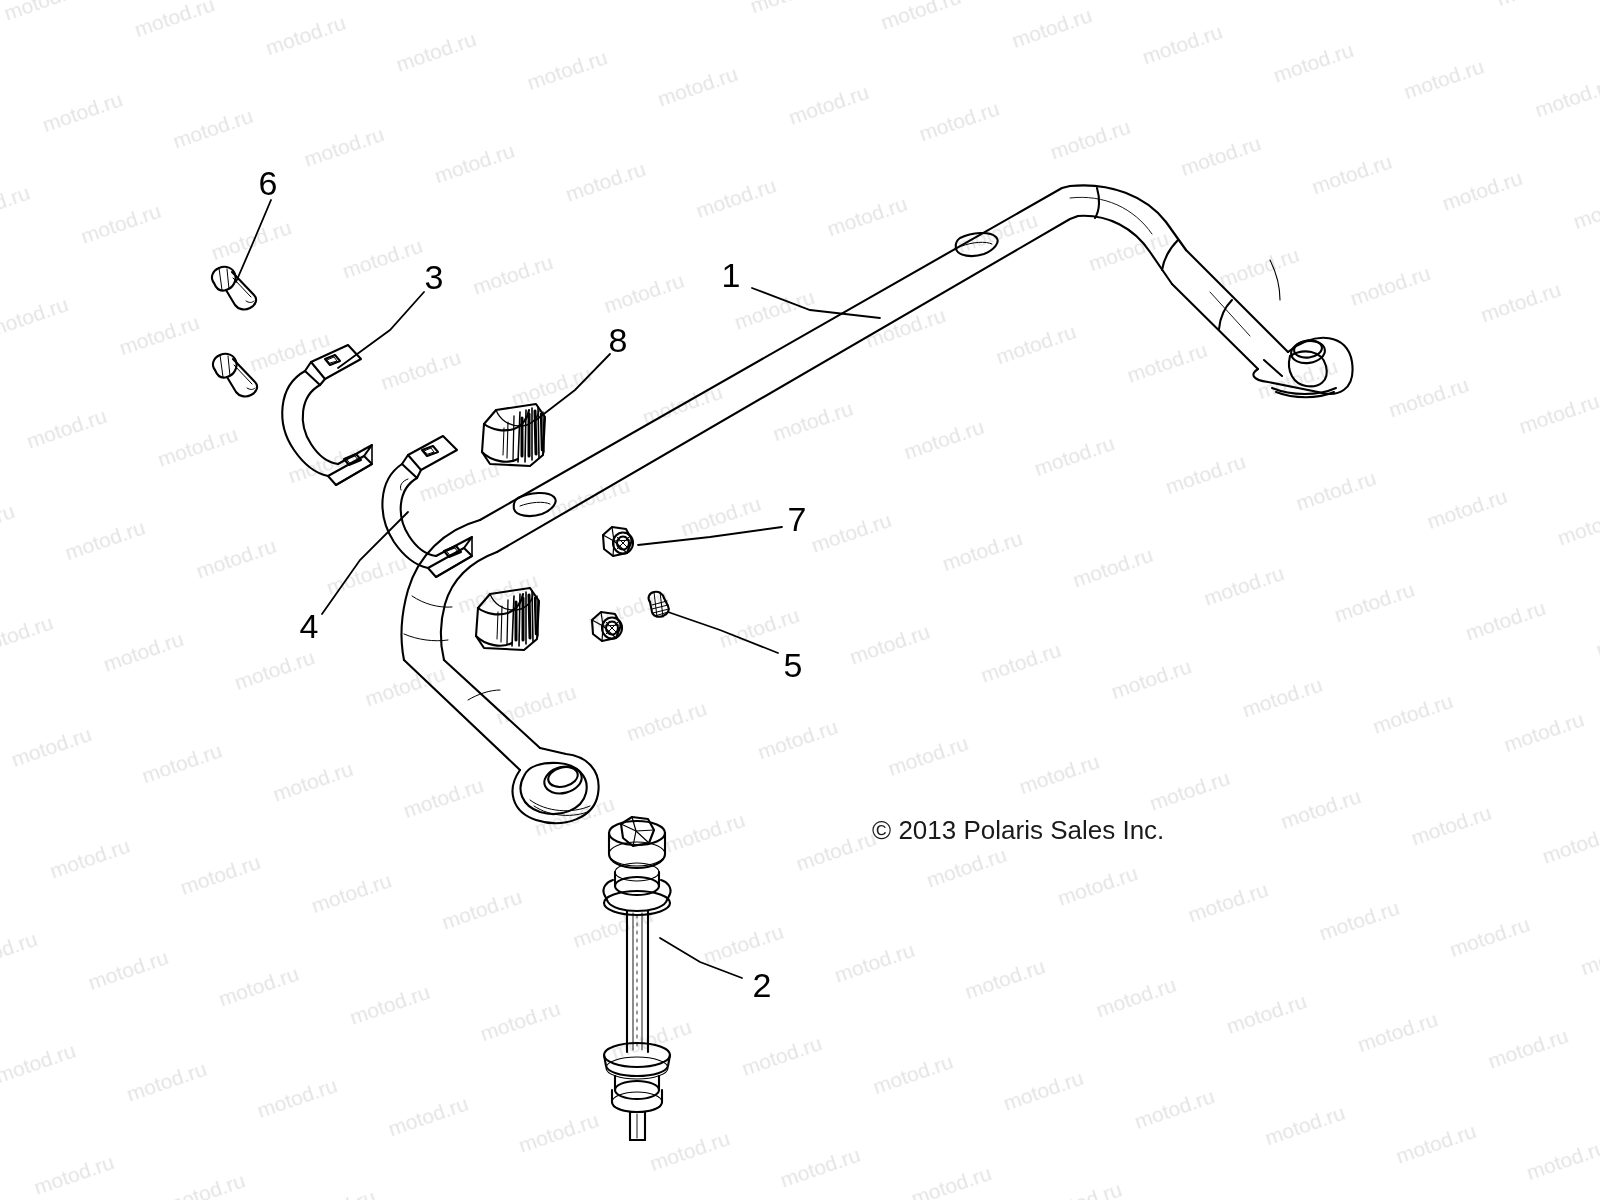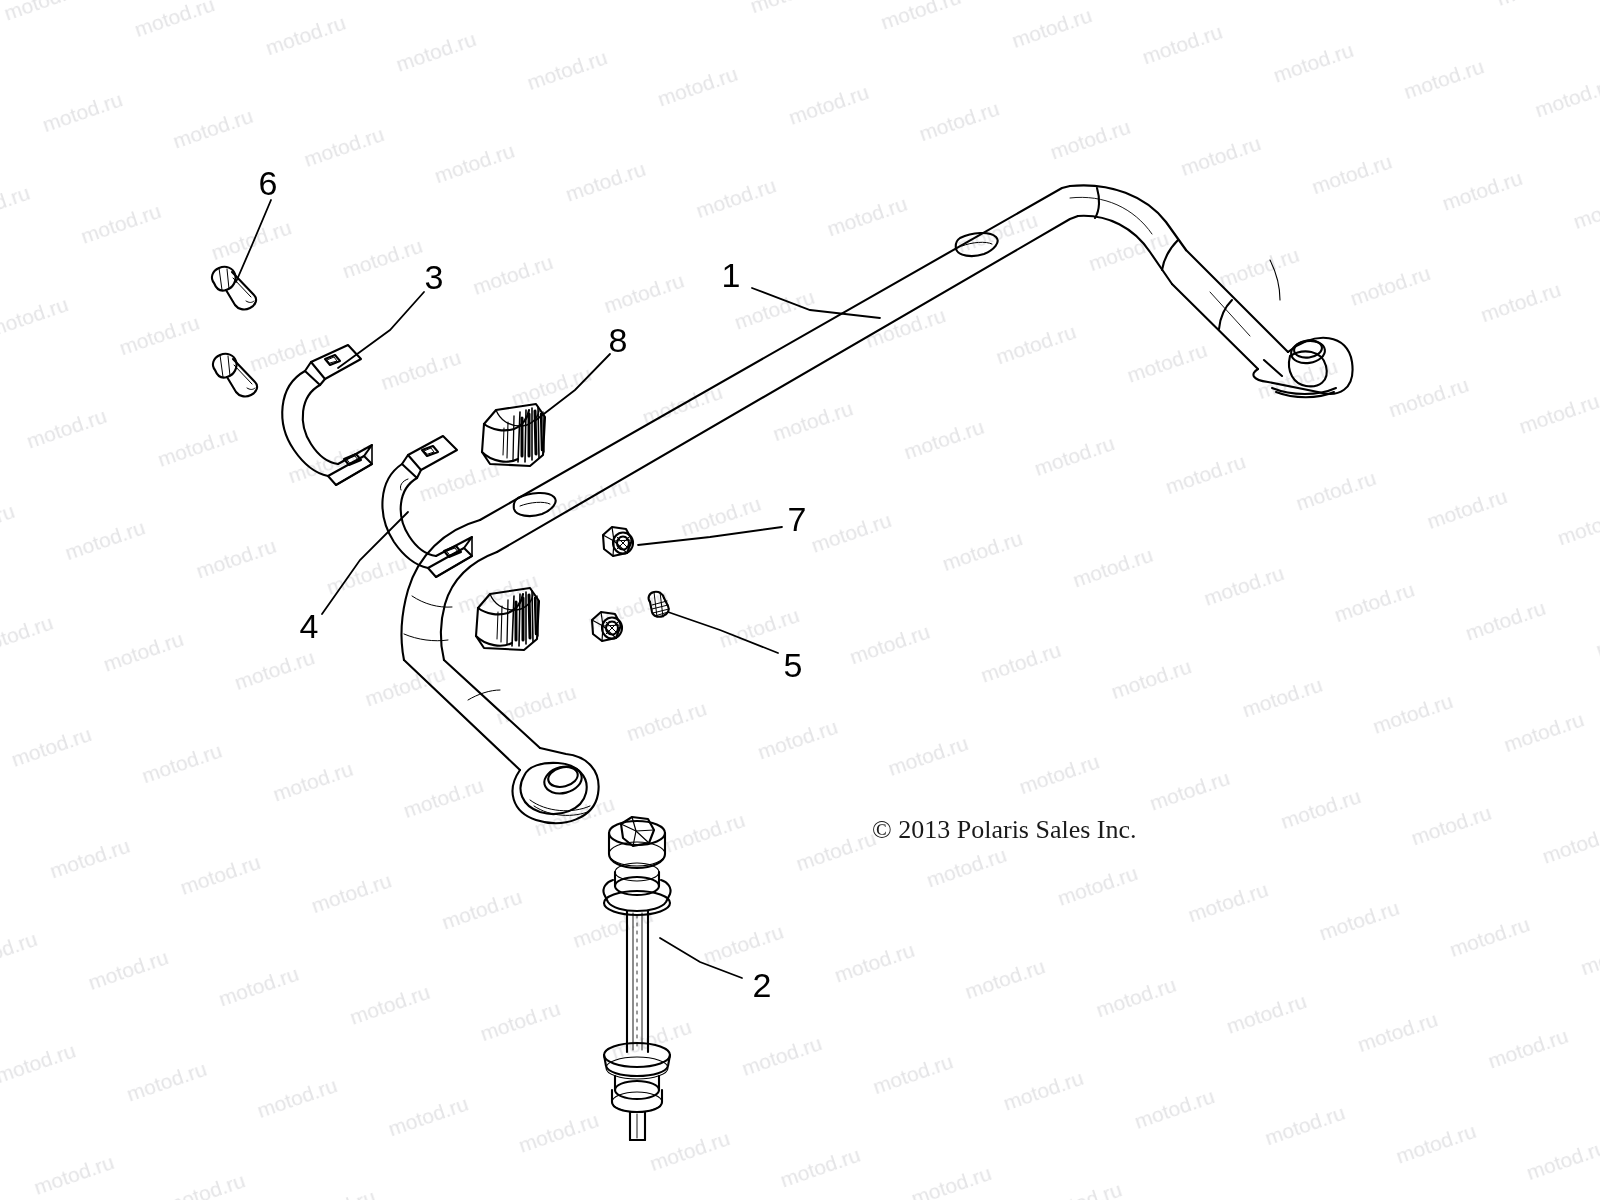--- a/index.html
+++ b/index.html
@@ -47,21 +47,21 @@
     font-weight: 400;
     color: #000000;
     line-height: 1;
     white-space: nowrap;
     transform: translate(-50%, -50%);
   }
   #copyright-notice {
     position: absolute;
     left: 872px;
     top: 815px;
-    font-family: Liberation Serif, serif;
+    font-family: Liberation Sans, sans-serif;
     font-size: 26px;
     color: #1a1a1a;
     white-space: nowrap;
     z-index: 3;
   }
   .wm-text {
     font-family: "Liberation Sans", sans-serif;
     font-size: 21px;
     fill: #e4e4e6;
   }

